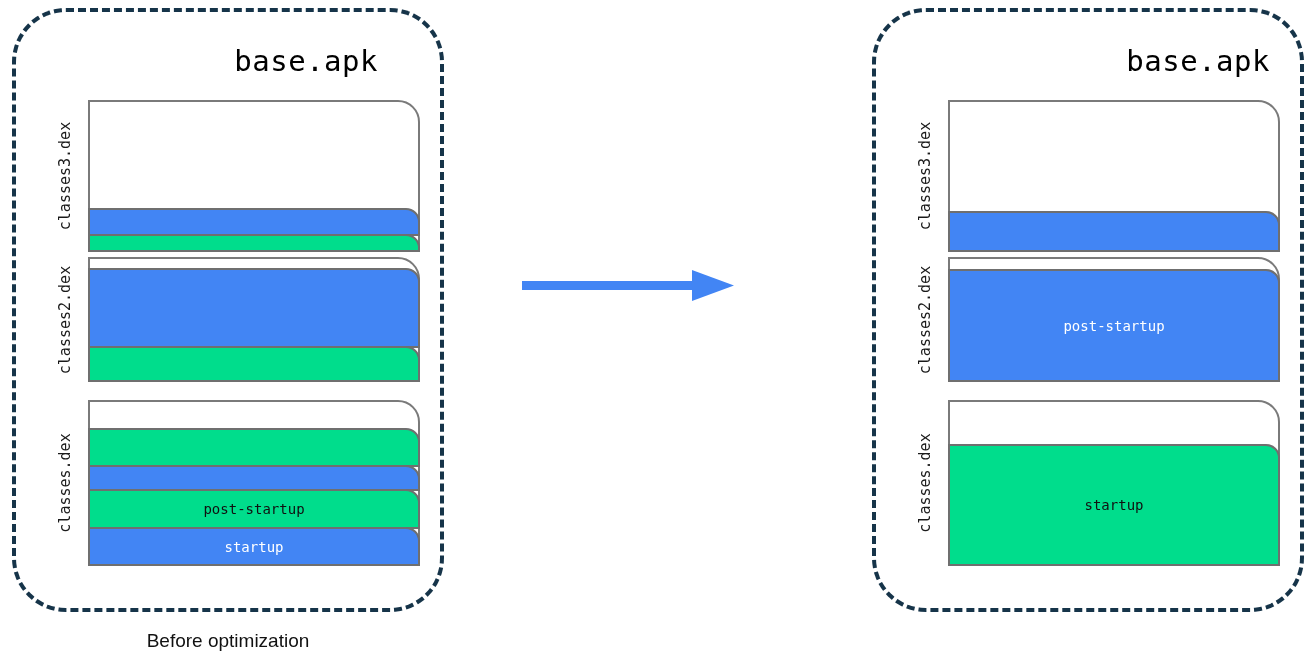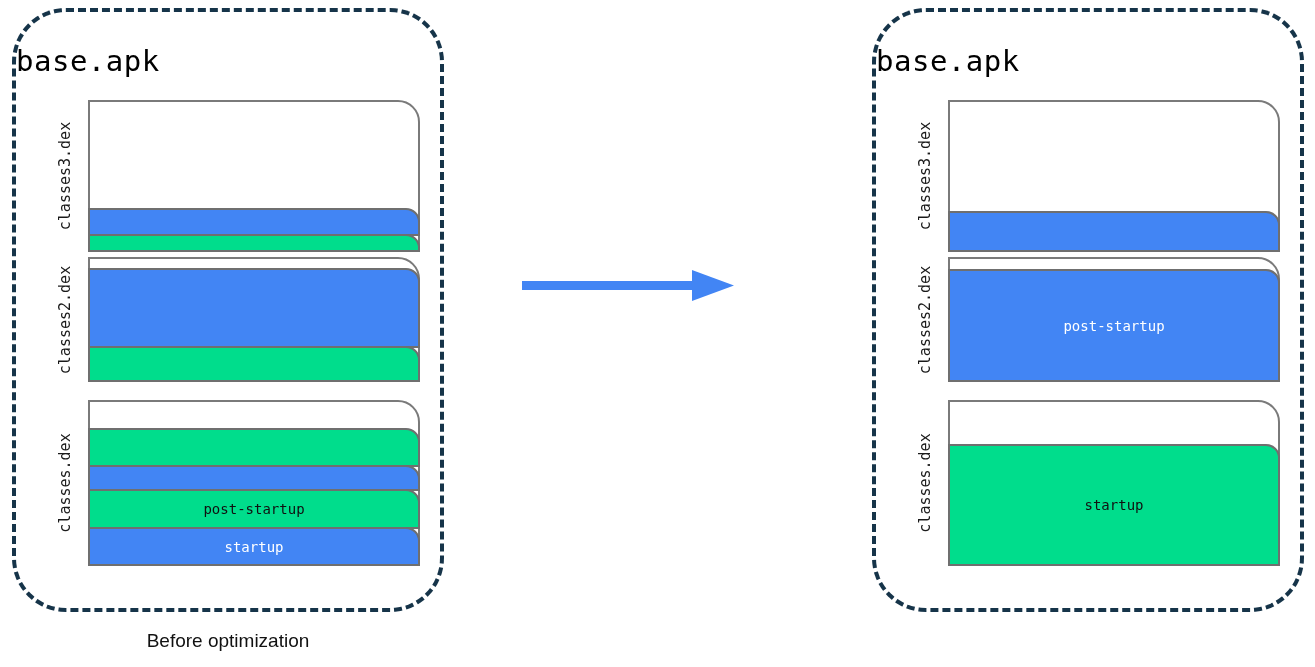--- a/index.html
+++ b/index.html
@@ -30,21 +30,21 @@
     background: #ffffff;
   }
   #panel-before { left: 12px;  top: 8px; width: 432px; height: 604px; }
   #panel-after  { left: 872px; top: 8px; width: 432px; height: 604px; }
 
   .apk-title {
     position: absolute;
     top: 32px;
     left: 0;
     right: 0;
-    text-align: left;
+    text-align: right;
     font-family: "DejaVu Sans Mono", "Liberation Mono", monospace;
     font-size: 29px;
     letter-spacing: 0.5px;
     color: #000000;
     white-space: nowrap;
   }
   #panel-before .apk-title { padding-right: 62px; }
   #panel-after  .apk-title { padding-right: 30px; }
 
   

